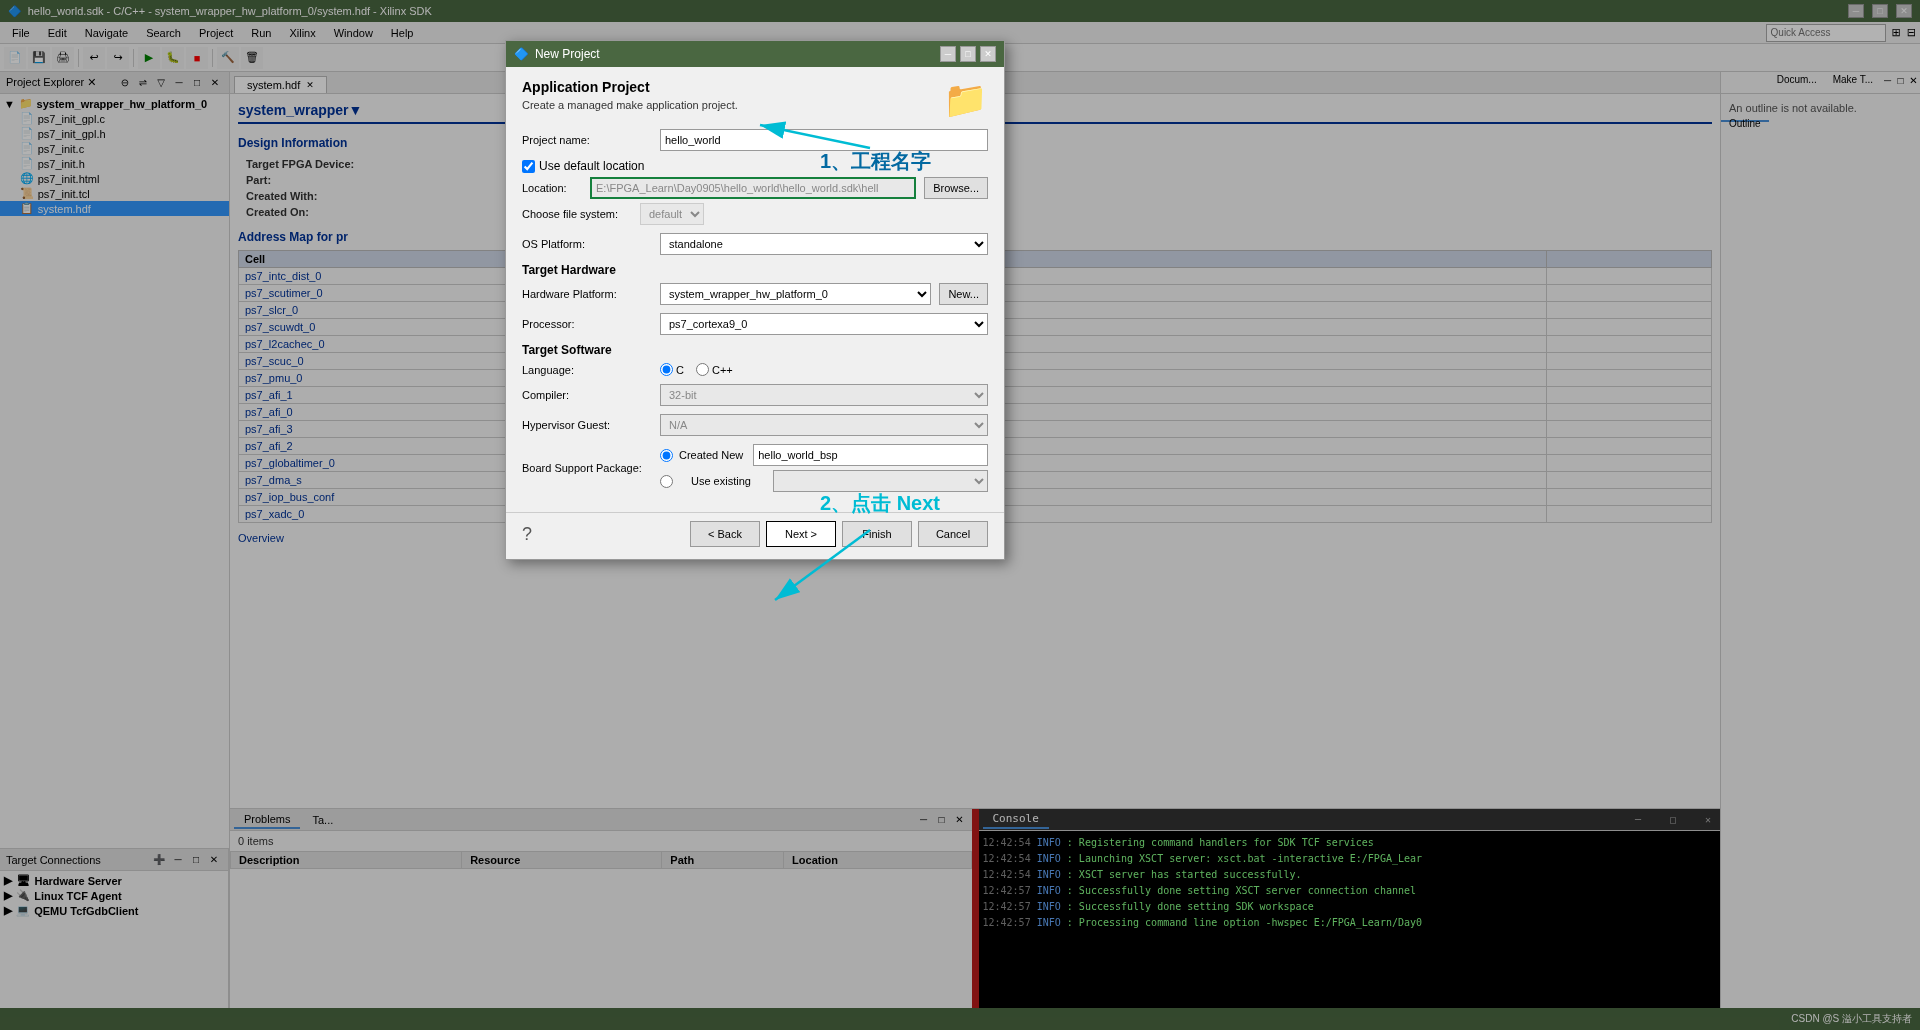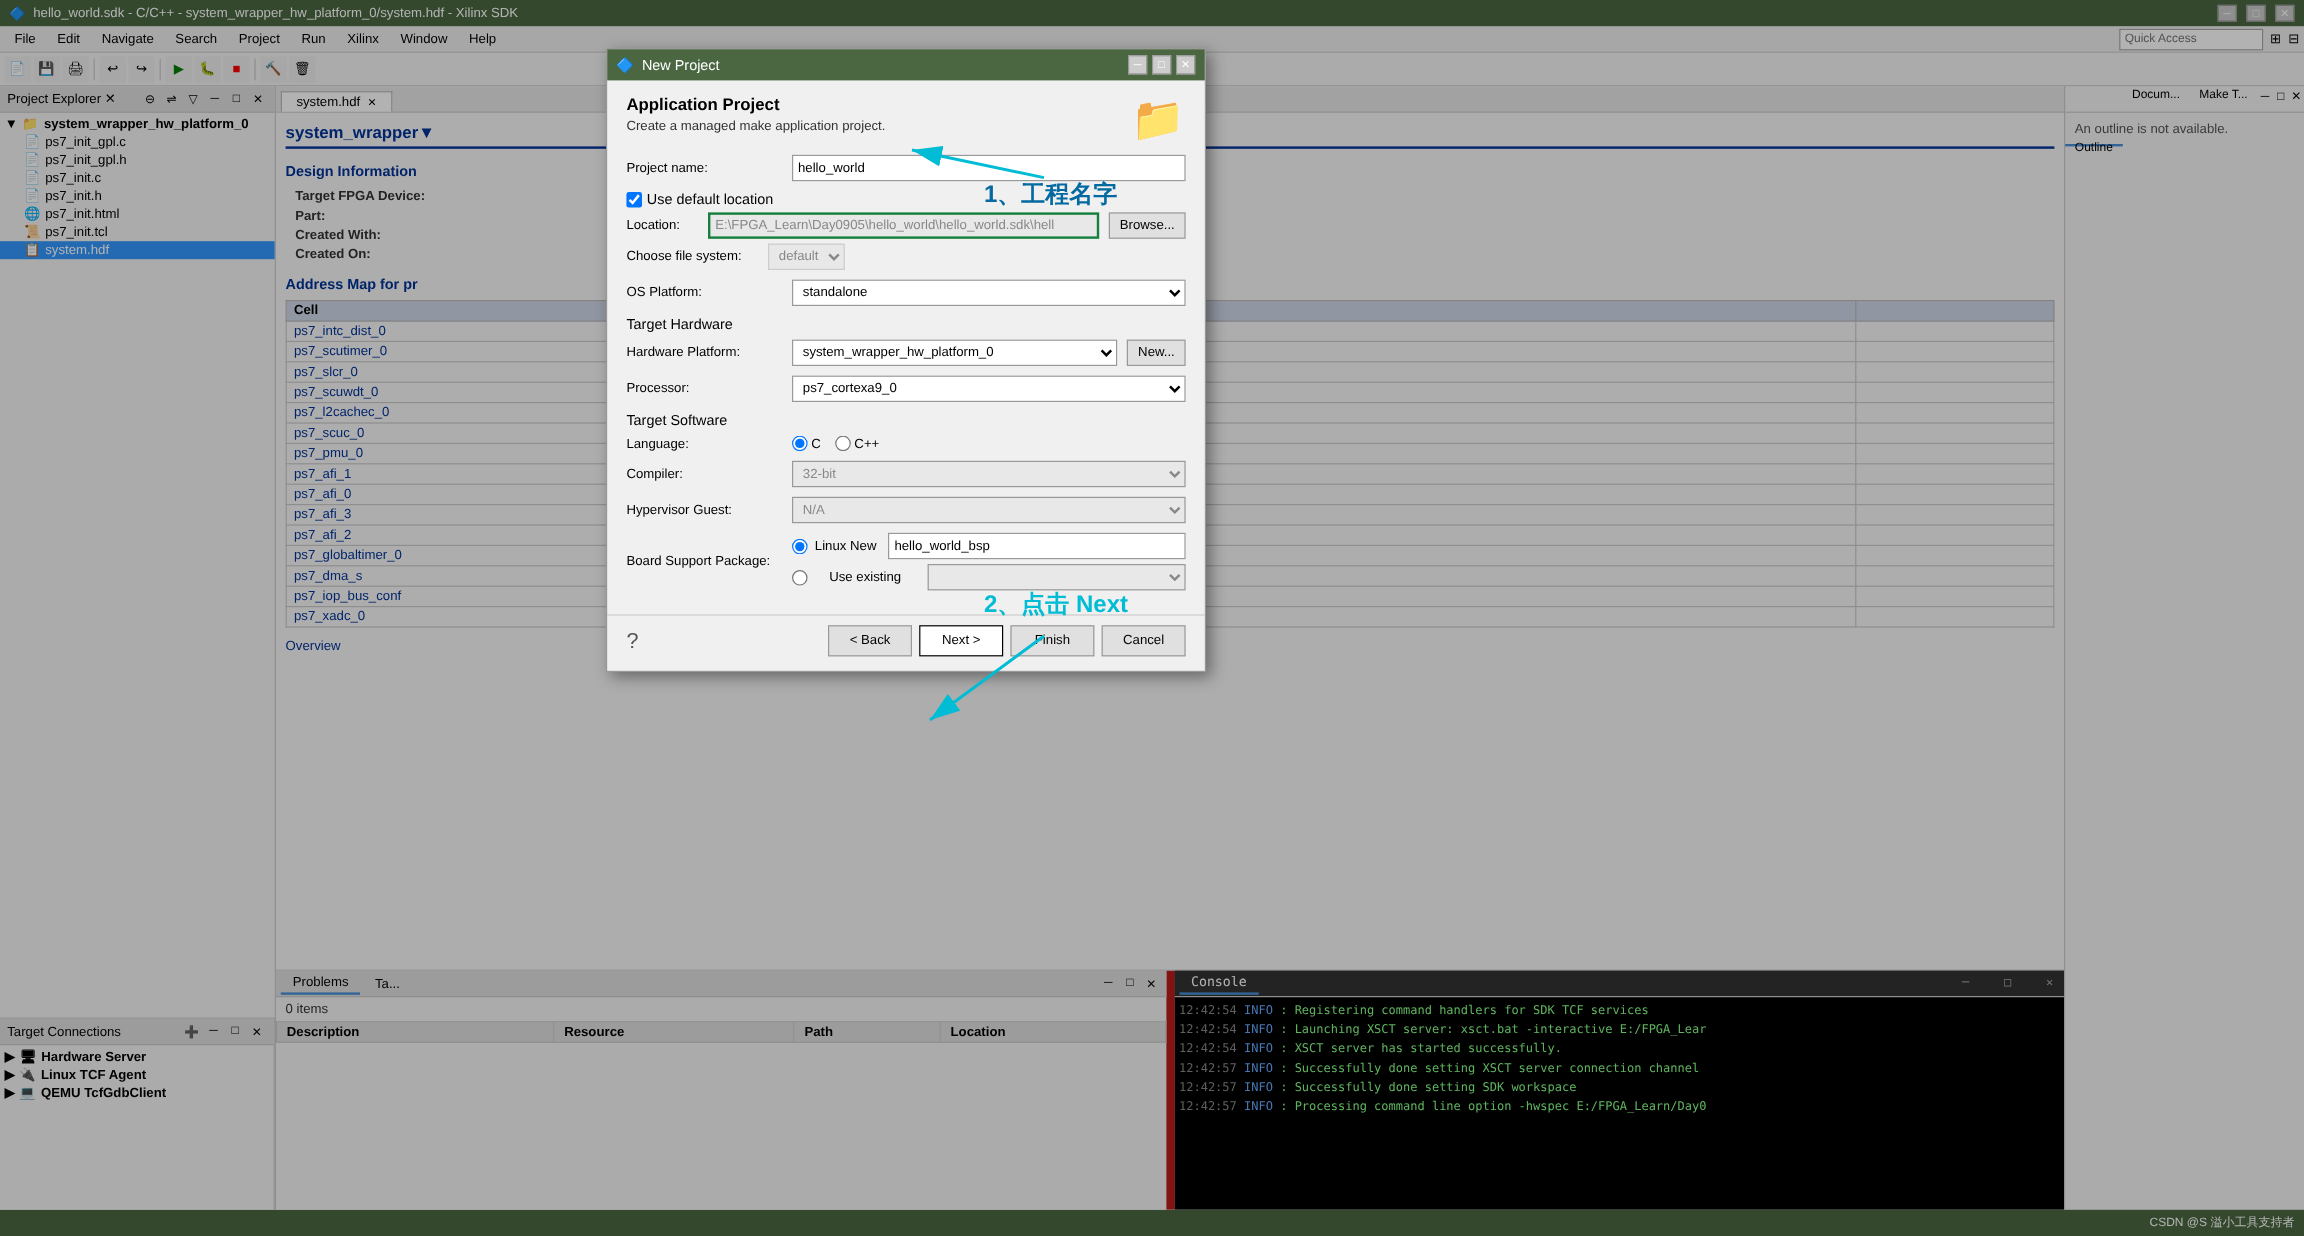--- a/index.html
+++ b/index.html
@@ -96,21 +96,21 @@
     .modal-page-desc { font-size: 11px; color: #333; margin-bottom: 10px; }
 
     .form-row { display: flex; align-items: center; margin-bottom: 8px; gap: 8px; }
     .form-label { font-size: 11px; width: 130px; flex-shrink: 0; }
     .form-input { flex: 1; height: 22px; border: 1px solid #999; background: #fff; padding: 0 4px; font-size: 11px; }
     .form-checkbox { margin-right: 4px; }
     .form-select { flex: 1; height: 22px; border: 1px solid #999; background: #fff; padding: 0 4px; font-size: 11px; }
     .form-browse-btn { height: 22px; padding: 0 8px; background: #e0e0e0; border: 1px solid #999; cursor: pointer; font-size: 11px; white-space: nowrap; }
 
     .section-separator { margin: 8px 0 6px 0; }
-    .section-label { font-size: 12px; font-weight: normal; }
+    .section-label { font-size: 12px; font-weight: bold; }
 
     .radio-group { display: flex; align-items: center; gap: 12px; }
     .radio-label { font-size: 11px; display: flex; align-items: center; gap: 3px; }
 
     .location-row { display: flex; align-items: center; gap: 8px; margin-bottom: 4px; }
     .location-label { font-size: 11px; width: 60px; }
     .location-input { flex: 1; height: 22px; border: 2px solid #15803d; background: #f5f5f5; padding: 4px 4px; font-size: 11px; color: #666; }
     .fs-row { display: flex; align-items: center; gap: 8px; margin-bottom: 8px; }
     .fs-label { font-size: 11px; width: 110px; }
     .fs-select { height: 22px; border: 1px solid #ccc; background: #f0f0f0; padding: 0 4px; font-size: 11px; }
@@ -527,21 +527,21 @@
         <select class="form-select disabled-input">
           <option>N/A</option>
         </select>
       </div>
 
       <div class="form-row">
         <span class="form-label">Board Support Package:</span>
         <div style="display:flex;flex-direction:column;flex:1;gap:4px;">
           <label class="radio-label" style="display:flex;align-items:center;gap:6px;">
             <input type="radio" name="bsp" checked="" style="">
-            <span>Linux New</span>
+            <span>Created New</span>
             <input class="form-input" type="text" style="width: 160px; margin-left: 4px;" value="hello_world_bsp">
           </label>
           <label class="radio-label" style="display:flex;align-items:center;gap:18px;">
             <input type="radio" name="bsp" style="">
             <span>Use existing</span>
             <select class="form-select disabled-input" style="width:100px;margin-left:4px;">
               <option></option>
             </select>
           </label>
         </div>

